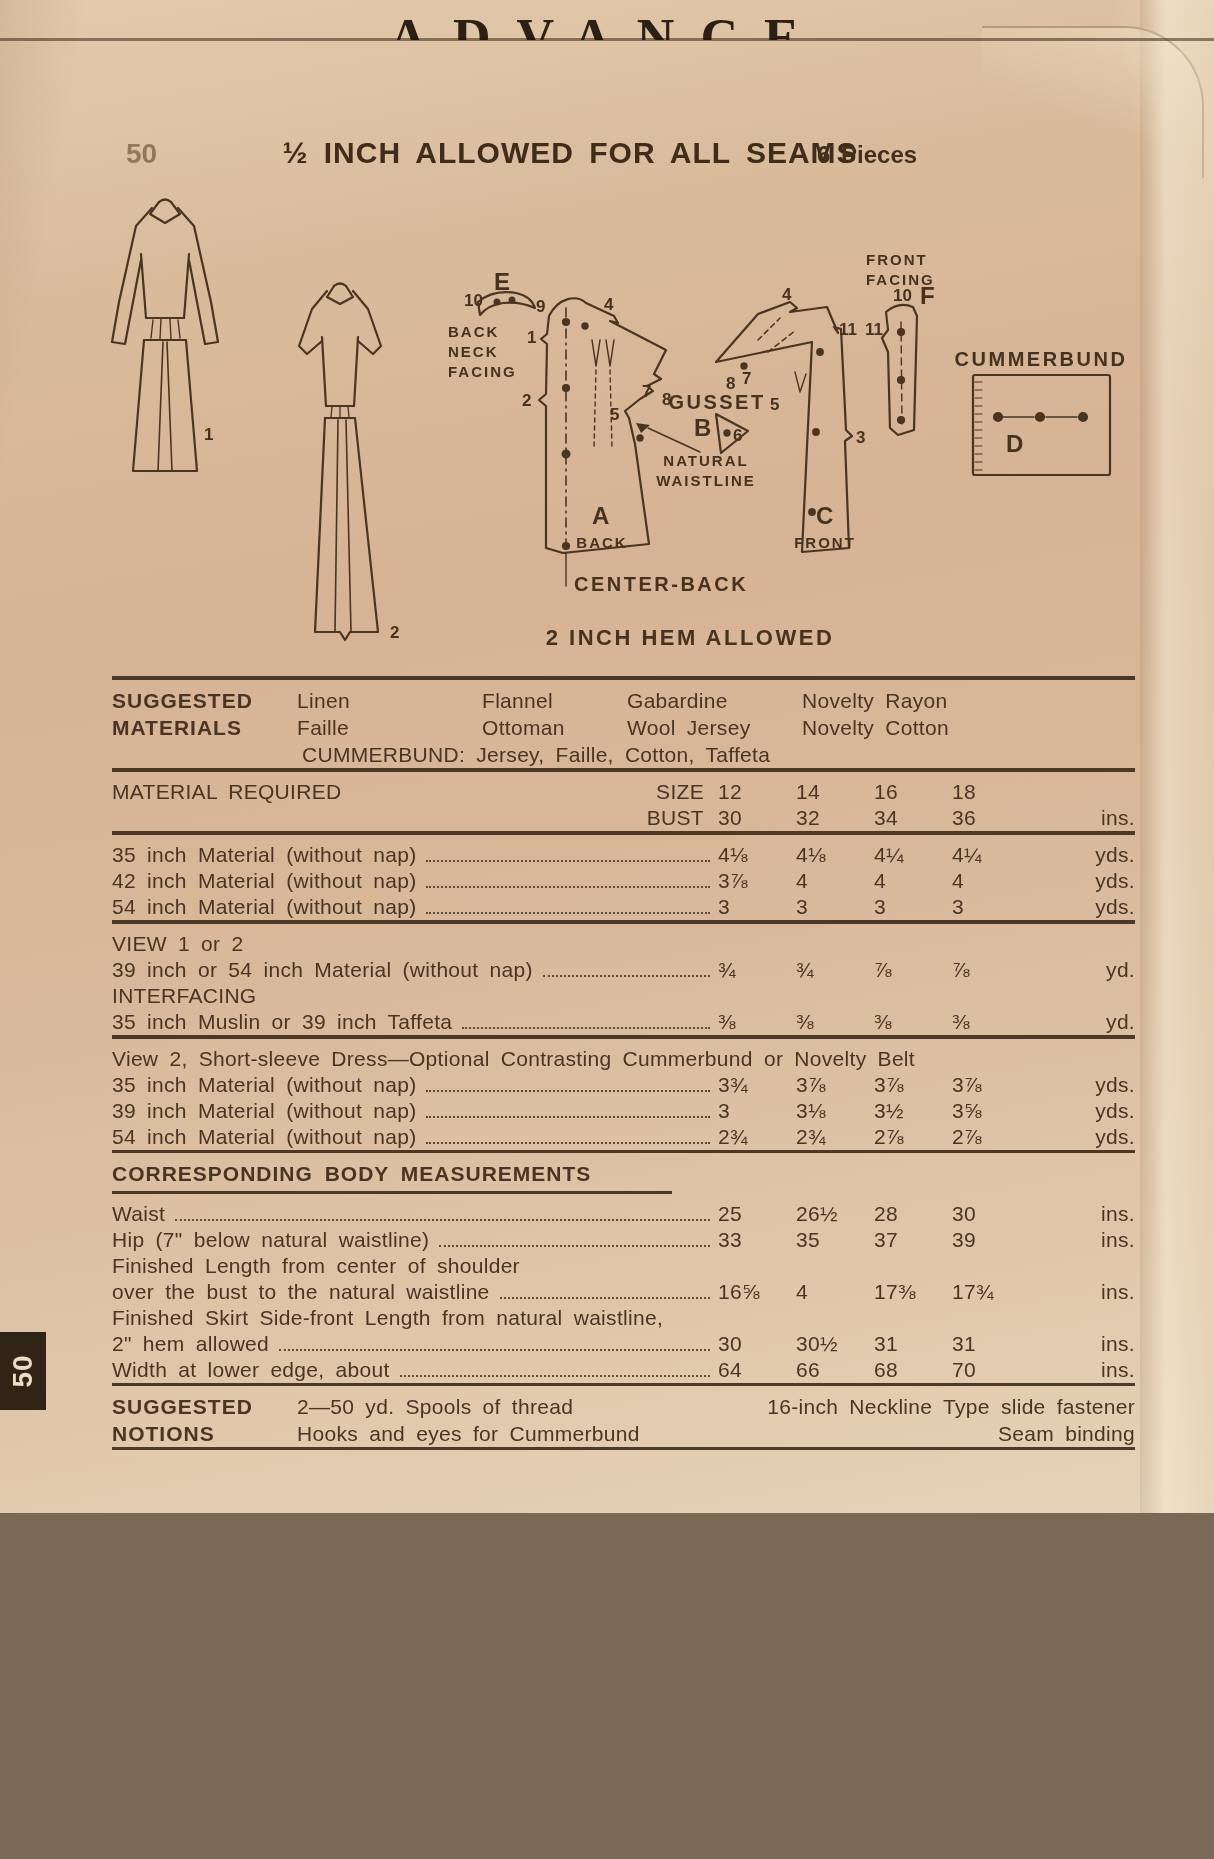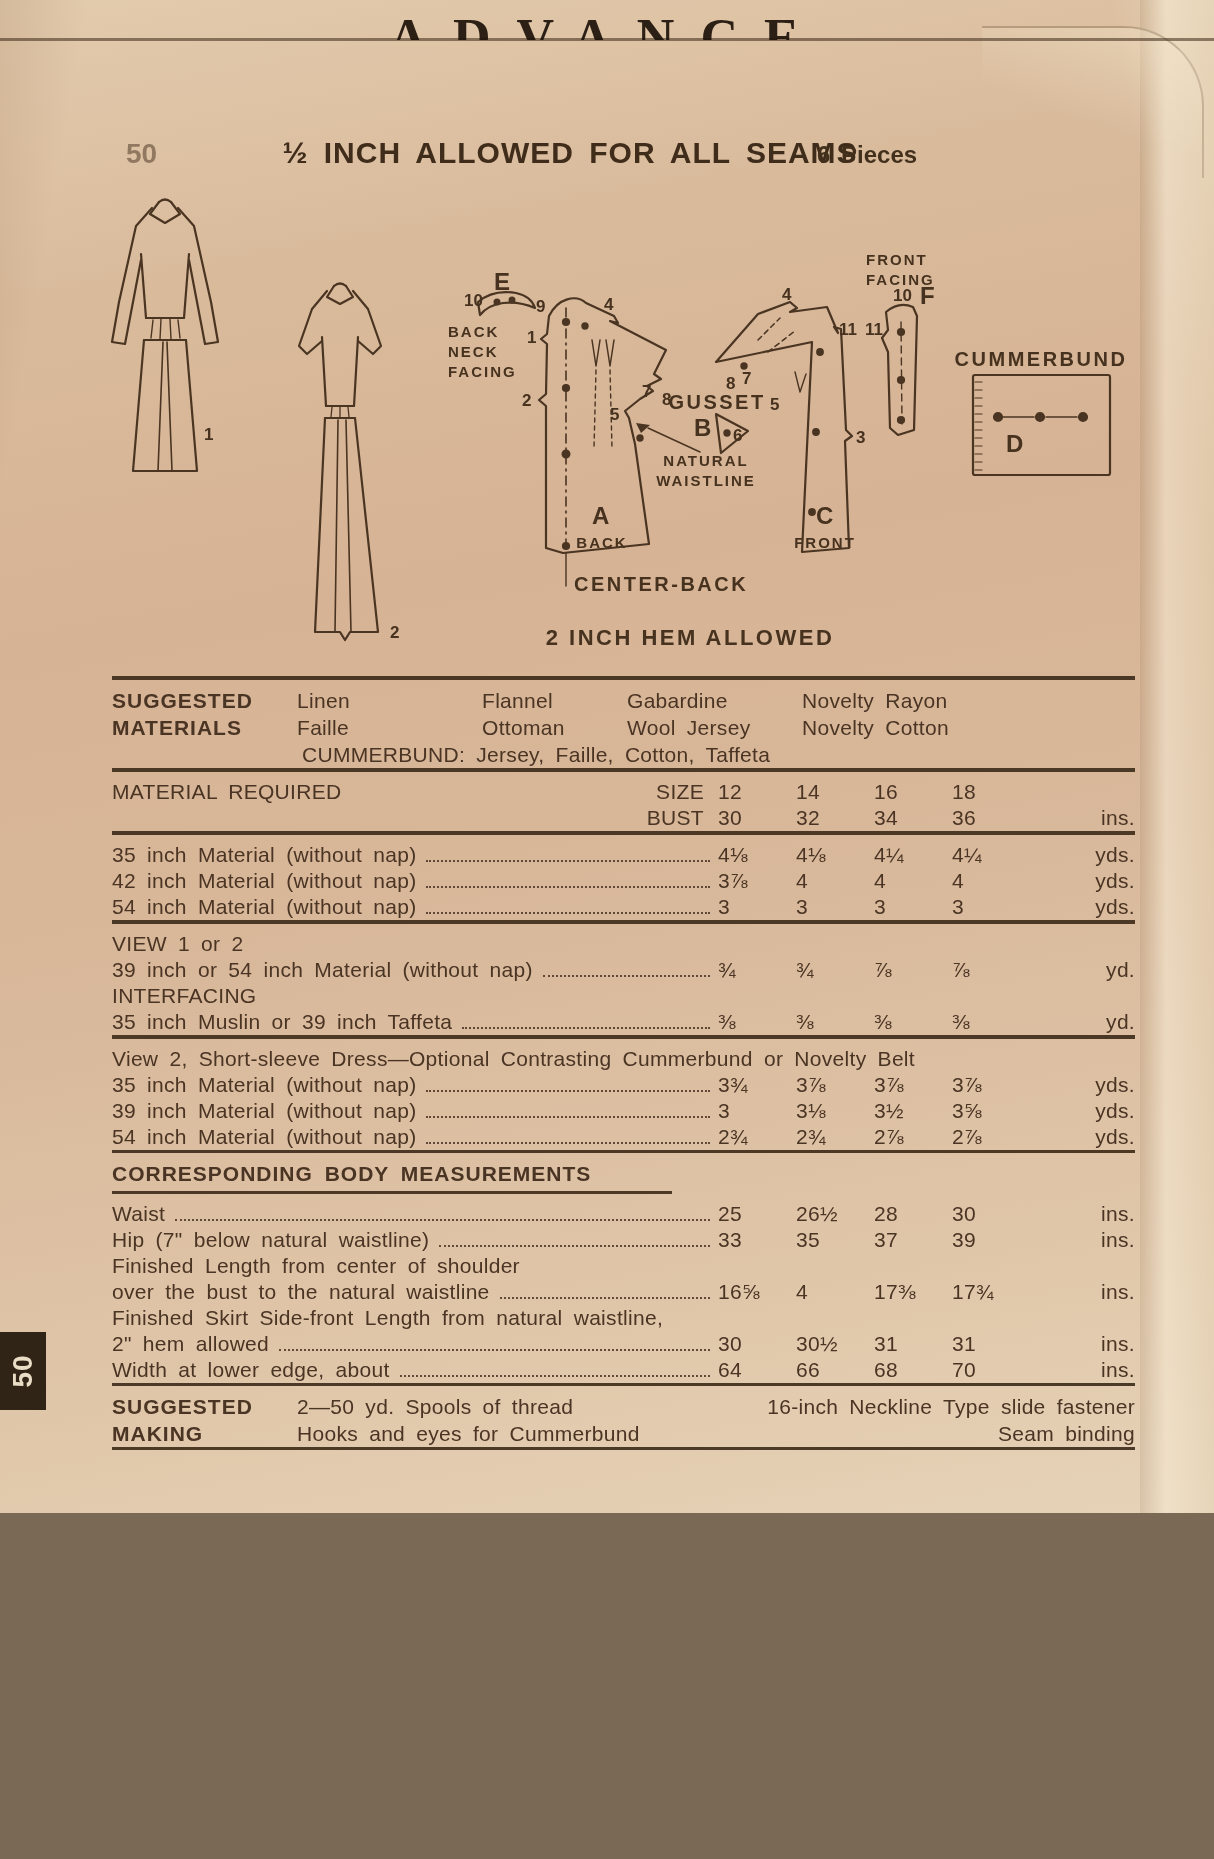--- a/index.html
+++ b/index.html
@@ -431,21 +431,21 @@
 
     <hr class="rule thin">
 
     <div class="blk">
       <div class="not-grid">
         <span class="bold">SUGGESTED</span>
         <span>2—50 yd. Spools of thread</span>
         <span class="right">16-inch Neckline Type slide fastener</span>
       </div>
       <div class="not-grid">
-        <span class="bold">MAKING</span>
+        <span class="bold">NOTIONS</span>
         <span>Hooks and eyes for Cummerbund</span>
         <span class="right">Seam binding</span>
       </div>
     </div>
 
     <hr class="rule thin">
   </div>
 
   <div class="tab50">
     <span>50</span>

